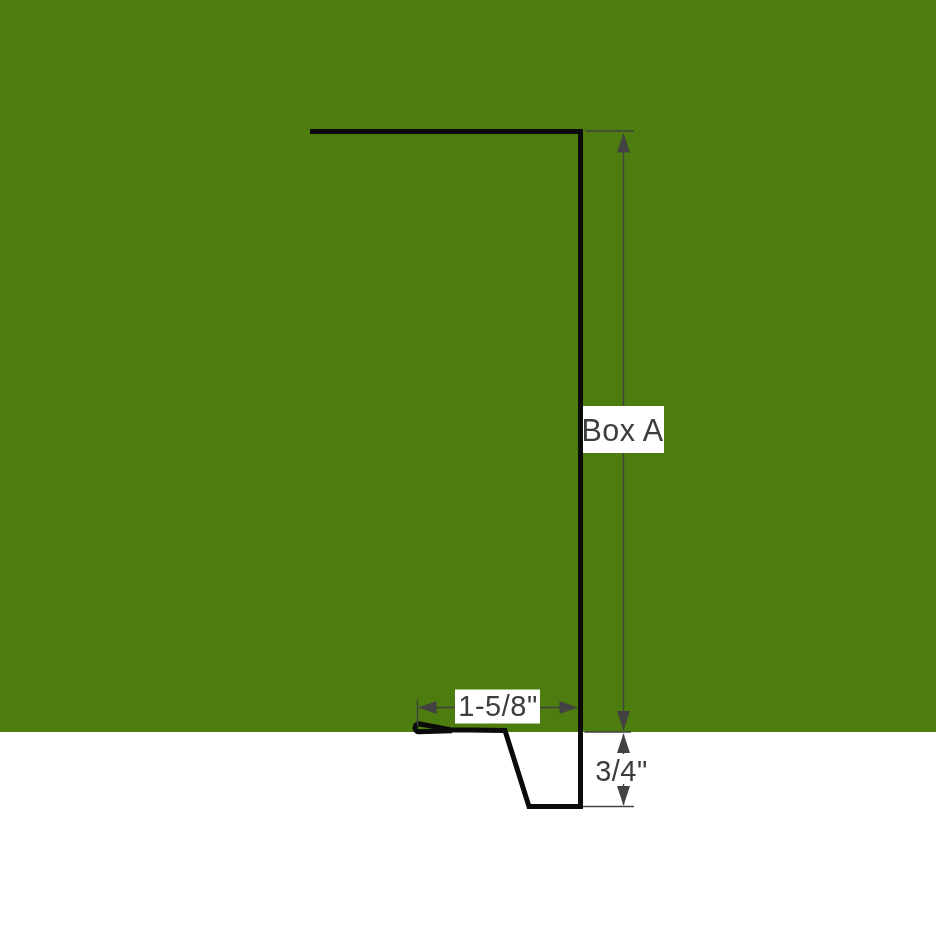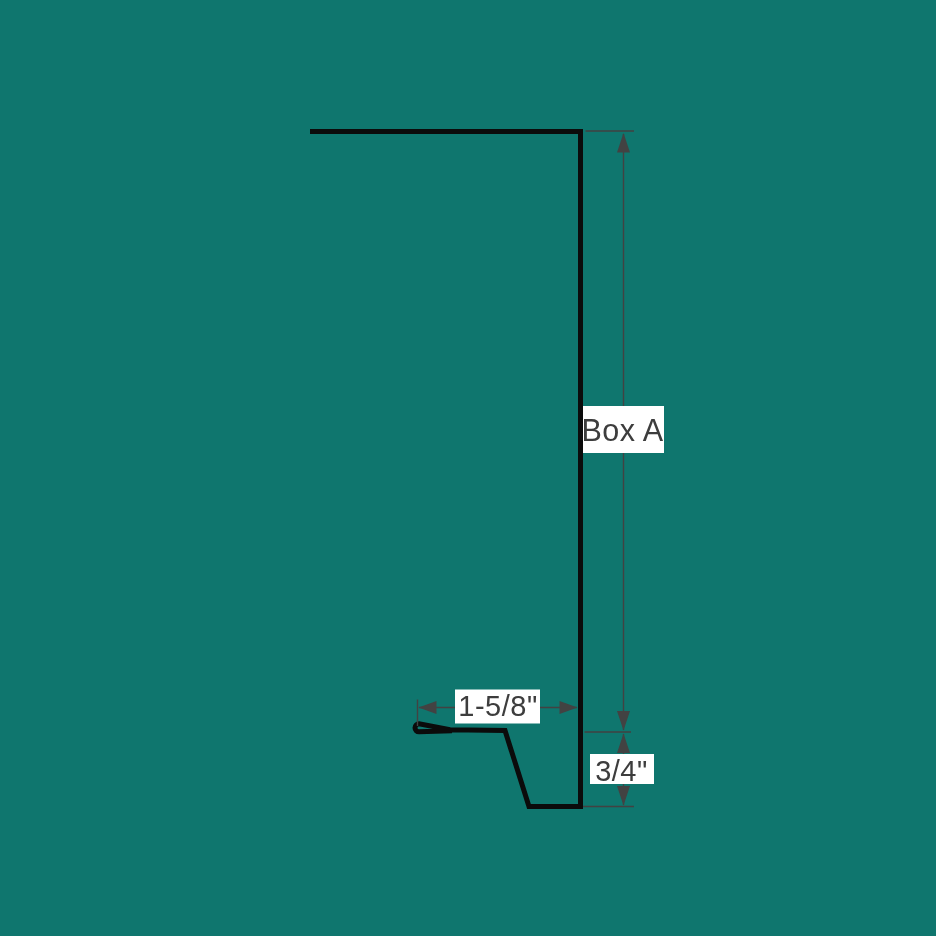--- a/index.html
+++ b/index.html
@@ -9,22 +9,22 @@
   }
   body {
     width: 936px;
     height: 936px;
     overflow: hidden;
     font-family: "Liberation Sans", sans-serif;
   }
   .canvas {
     position: relative;
     width: 936px;
-    height: 936px;
-    background: #0f766e;
+    height: 732px;
+    background: #4d7c0f;
   }
   svg text {
     font-family: "Liberation Sans", sans-serif;
     font-weight: 400;
     letter-spacing: 0.5px;
   }
 </style>
 </head>
 <body>
 

